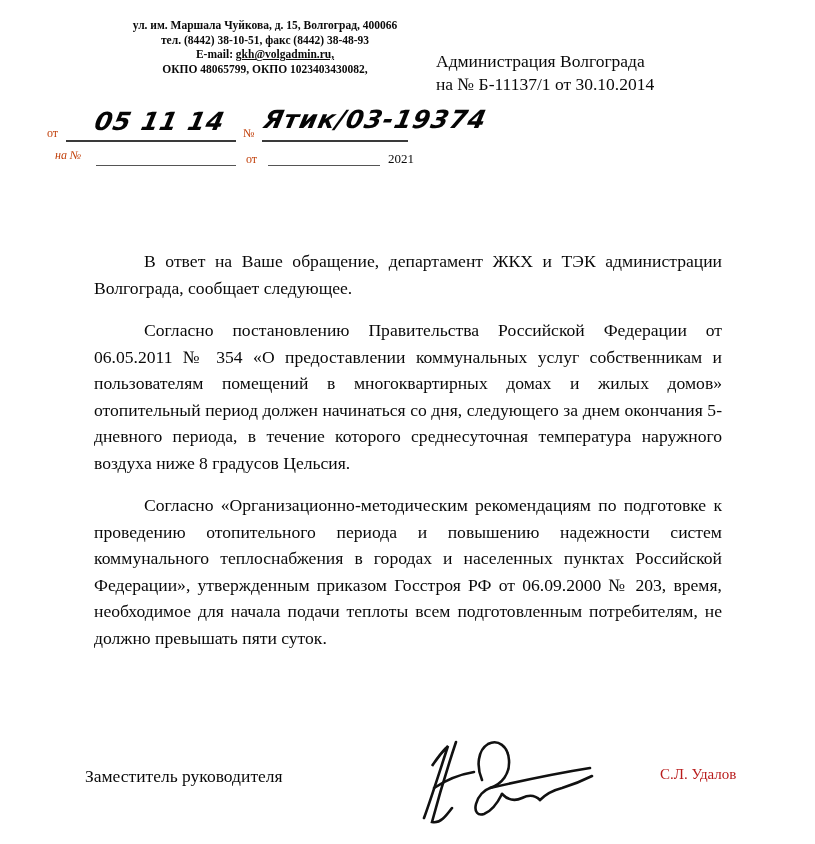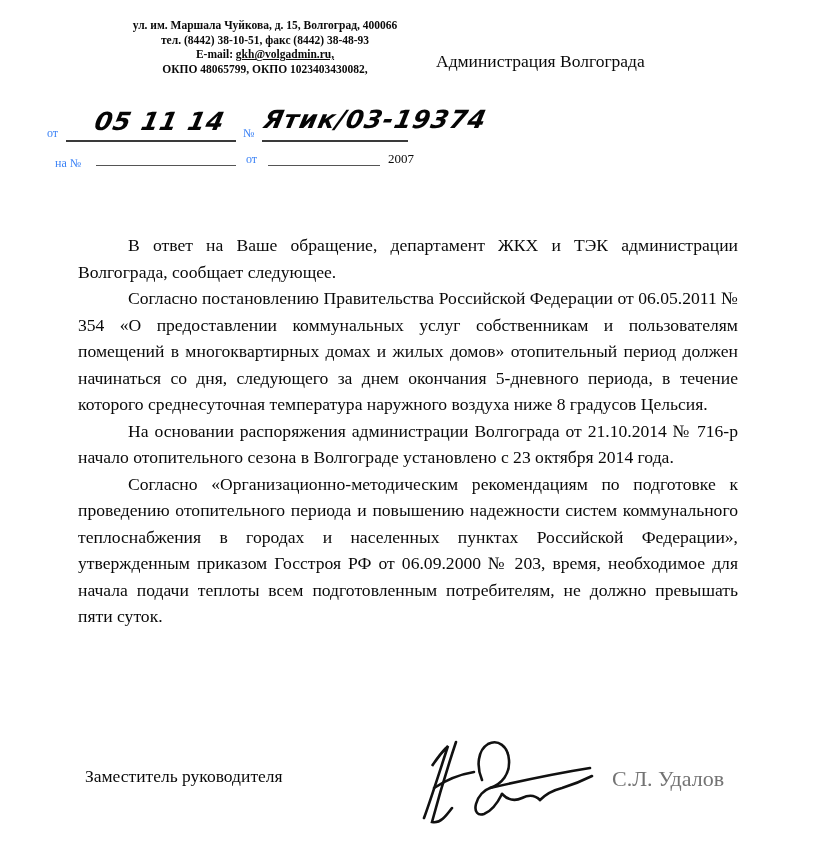--- a/index.html
+++ b/index.html
@@ -35,21 +35,21 @@
     font-size: 17.5px;
     line-height: 23px;
     color: #0a0a0a;
     margin-top: 30px;
   }
 
   
   .ref-label {
     position: absolute;
     font-size: 12px;
-    color: #3b82f6;
+    color: #c2410c;
   }
   .blank {
     position: absolute;
     border-bottom: 2px solid #3a3a3a;
     height: 34px;
   }
   .handwriting {
     position: absolute;
     font-family: "DejaVu Sans", sans-serif;
     font-style: italic;
@@ -74,34 +74,34 @@
   
   .body-text {
     position: absolute;
     left: 78px; top: 232px;
     width: 660px;
     font-size: 17.6px;
     line-height: 26.5px;
     text-align: justify;
     color: #090909;
   }
-  .body-text p { text-indent: 50px; margin: 0; }
+  .body-text p { text-indent: 50px; margin: 16px; }
 
   
   .sig-position {
     position: absolute;
     left: 85px; top: 766px;
     font-size: 17.5px;
     color: #090909;
   }
   .sig-name {
     position: absolute;
-    left: 612px; top: 766px;
-    font-size: 22px;
-    color: #737373;
+    left: 660px; top: 766px;
+    font-size: 15px;
+    color: #b91c1c;
   }
   .sig-mark {
     position: absolute;
     left: 412px; top: 726px;
     width: 185px; height: 112px;
   }
 </style>
 </head>
 <body>
 
@@ -109,39 +109,39 @@
 
   <div class="sender">
     <div>ул. им. Маршала Чуйкова, д. 15, Волгоград, 400066</div>
     <div>тел. (8442) 38-10-51, факс (8442) 38-48-93</div>
     <div><span>E-mail: </span><span class="email-value">gkh@volgadmin.ru,</span></div>
     <div>ОКПО 48065799, ОКПО 1023403430082,</div>
   </div>
 
   <div class="recipient">
     <div>Администрация Волгограда</div>
+    <div>на № Б-11137/1 от 30.10.2014</div>
   </div>
 
   <span class="ref-label" style="left:47px; top:126px;">от</span>
   <span class="blank" style="left:66px; top:108px; width:170px;"></span>
   <span class="handwriting" style="left:95px; top:107px;">05 11 14</span>
   <span class="ref-label" style="left:243px; top:126px;">№</span>
   <span class="blank" style="left:262px; top:108px; width:146px;"></span>
   <span class="handwriting" style="left:264px; top:105px;">Ятик/03-19374</span>
 
-  <span class="ref-label" style="left:55px; top:156px;">на №</span>
+  <span class="ref-label" style="left:55px; top:148px;font-style:italic;">на №</span>
   <span class="blank-thin" style="left:96px; top:152px; width:140px;"></span>
   <span class="ref-label" style="left:246px; top:152px;">от</span>
   <span class="blank-thin" style="left:268px; top:152px; width:112px;"></span>
-  <span class="year-label" style="left:388px; top:151px;">2007</span>
+  <span class="year-label" style="left:388px; top:151px;">2021</span>
 
   <div class="body-text">
     <p>В ответ на Ваше обращение, департамент ЖКХ и ТЭК администрации Волгограда, сообщает следующее.</p>
     <p>Согласно постановлению Правительства Российской Федерации от 06.05.2011 № 354 «О предоставлении коммунальных услуг собственникам и пользователям помещений в многоквартирных домах и жилых домов» отопительный период должен начинаться со дня, следующего за днем окончания 5-дневного периода, в течение которого среднесуточная температура наружного воздуха ниже 8 градусов Цельсия.</p>
-    <p>На основании распоряжения администрации Волгограда от 21.10.2014 № 716-р начало отопительного сезона в Волгограде установлено с 23 октября 2014 года.</p>
     <p>Согласно «Организационно-методическим рекомендациям по подготовке к проведению отопительного периода и повышению надежности систем коммунального теплоснабжения в городах и населенных пунктах Российской Федерации», утвержденным приказом Госстроя РФ от 06.09.2000 № 203, время, необходимое для начала подачи теплоты всем подготовленным потребителям, не должно превышать пяти суток.</p>
   </div>
 
   <div class="sig-position">Заместитель руководителя</div>
   <svg class="sig-mark" viewBox="0 0 185 112" aria-hidden="true">
     <g stroke="#111" stroke-width="2.6" fill="none" stroke-linecap="round">
       <path d="M34,22 C30,26 24,34 20,40 C24,34 30,26 36,20 C30,38 20,70 12,92"></path>
       <path d="M44,16 C38,34 28,66 20,96 C28,98 34,90 40,82"></path>
       <path d="M22,62 C34,54 50,48 62,46"></path>
       <path d="M70,54 C64,40 66,24 76,18 C86,13 96,20 97,34 C98,48 90,58 78,62 C72,64 66,70 64,78 C62,86 66,90 72,88 C80,85 86,76 90,68"></path>

